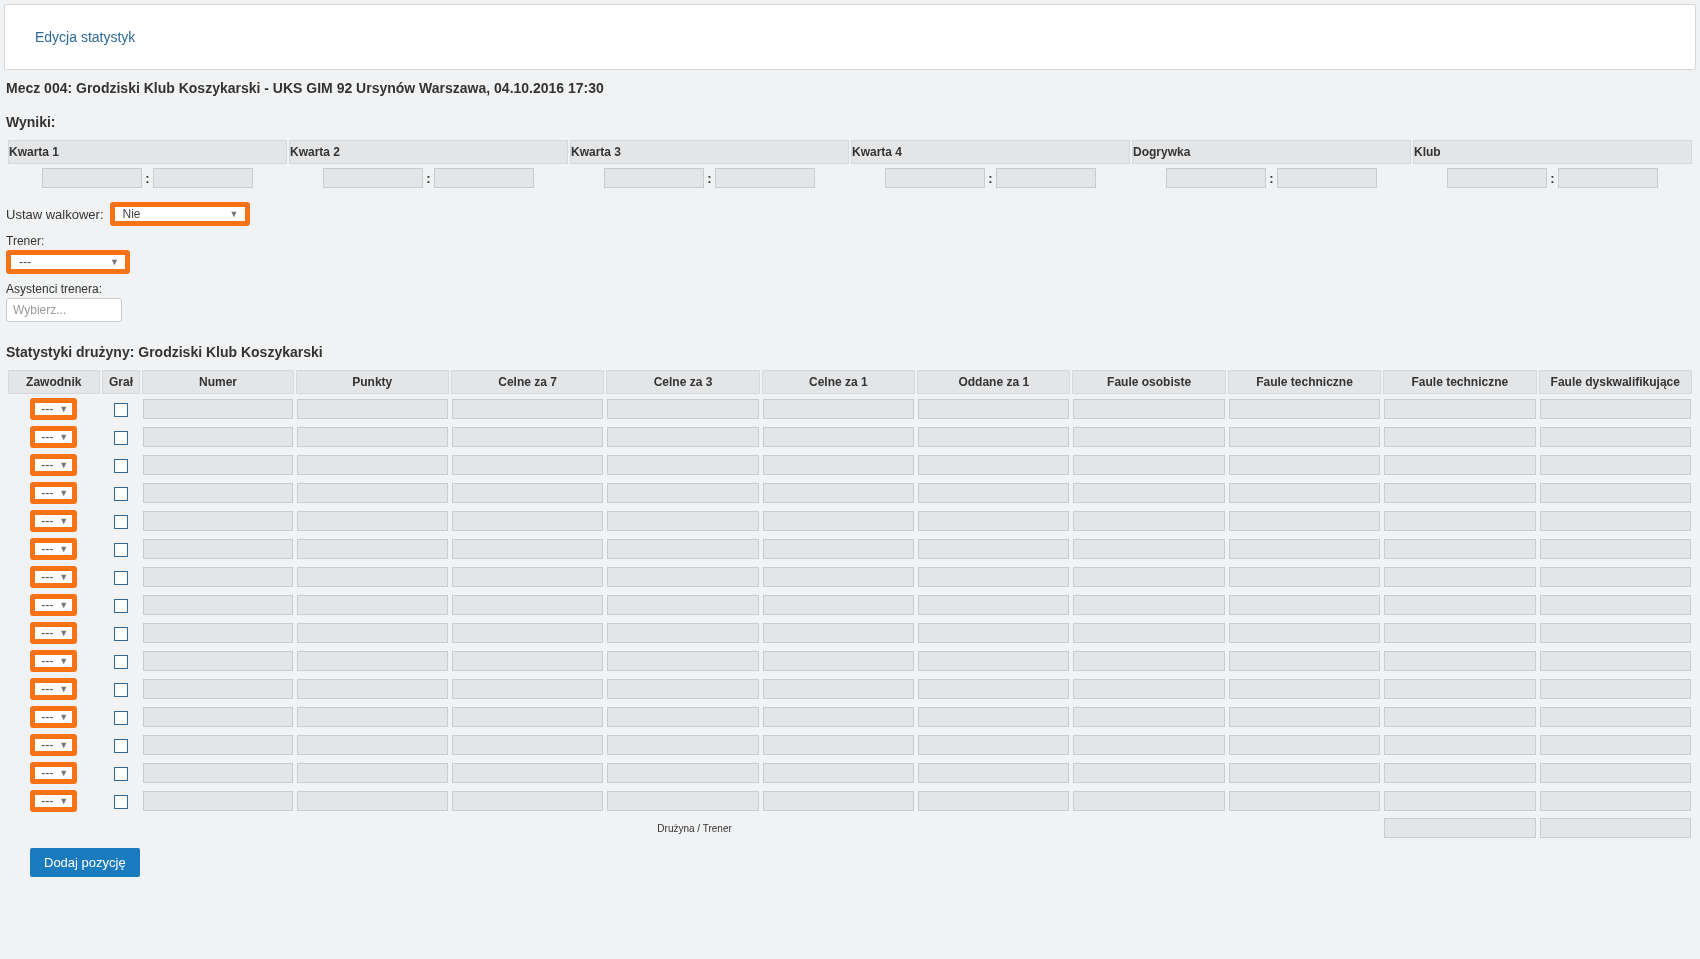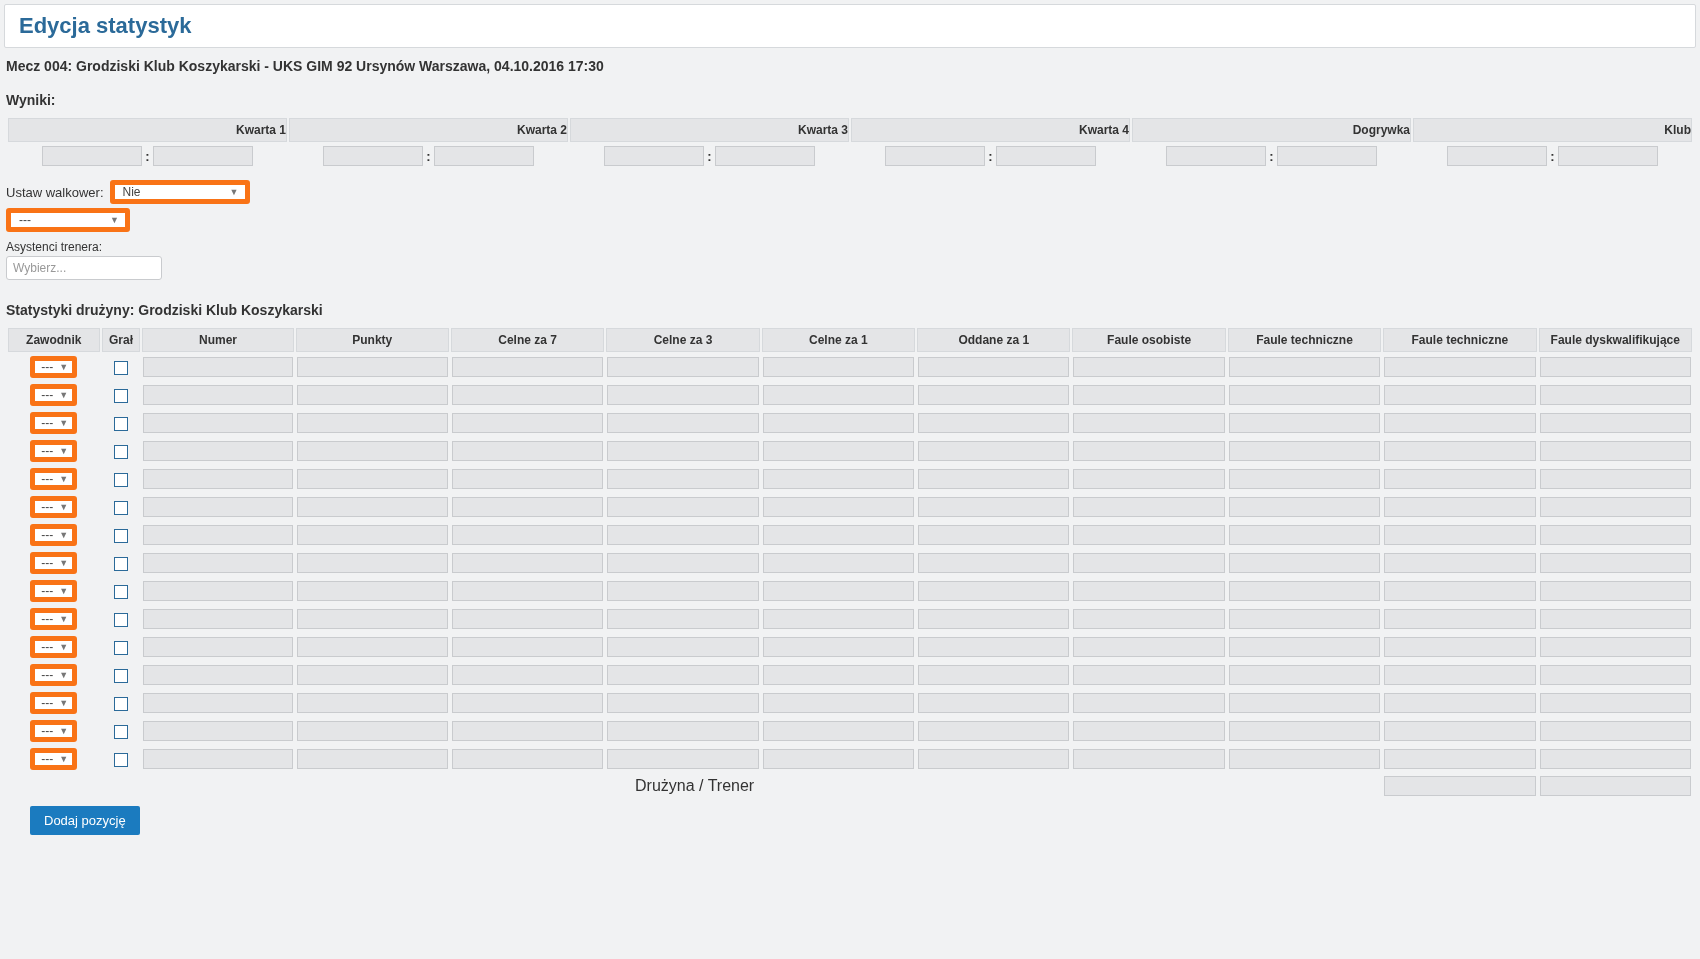--- a/index.html
+++ b/index.html
@@ -12,23 +12,23 @@
     padding: 0;
   }
   .panel-header {
     background: #fff;
     border: 1px solid #d6d9dc;
     border-radius: 2px;
     padding: 8px 14px;
     margin: 4px 4px 10px 4px;
   }
   .panel-header h1 {
-    margin: 0;
-    font-size: 22px;
-    font-weight: bold;
+    margin: 16px;
+    font-size: 14px;
+    font-weight: normal;
     color: #2b6a99;
   }
   .content {
     padding: 0 6px 20px 6px;
   }
   .match-title {
     font-weight: bold;
     color: #333;
     font-size: 14px;
     margin: 6px 0 18px 0;
@@ -44,21 +44,21 @@
     width: 100%;
     border-collapse: separate;
     border-spacing: 2px;
   }
   .results-table th {
     background: #e4e5e7;
     border: 1px solid #d6d9dc;
     font-weight: bold;
     font-size: 12px;
     color: #333;
-    text-align: right;
+    text-align: left;
     padding: 4px 0;
   }
   .results-table td {
     text-align: center;
     padding: 2px 0;
     vertical-align: middle;
   }
   .score-input {
     width: 100px;
     height: 20px;
@@ -99,21 +99,21 @@
     cursor: pointer;
     min-width: 120px;
   }
   .select-box .caret {
     font-size: 9px;
     color: #777;
     margin-left: 6px;
   }
   .select-box.small { min-width: 34px; padding: 0 4px 0 6px; height: 22px; }
   .assist-input {
-    width: 156px;
+    width: 116px;
     height: 24px;
     background: #fff;
     border: 1px solid #c9cbce;
     border-radius: 3px;
     padding: 0 6px;
     font-size: 12px;
     color: #999;
     display: flex;
     align-items: center;
   }
@@ -156,21 +156,21 @@
   .chk {
     width: 14px;
     height: 14px;
     border: 1.5px solid #2b6a99;
     background: #fff;
     display: inline-block;
     vertical-align: middle;
     cursor: pointer;
   }
   .footer-label {
-    font-size: 16px;
+    font-size: 10px;
     color: #333;
     text-align: left;
     padding: 4px 2px;
   }
   .btn-primary {
     display: inline-block;
     background: #1b7bbf;
     color: #fff;
     border: none;
     border-radius: 2px;
@@ -218,20 +218,21 @@
   </table>
 
   <div class="form-row">
     <label>Ustaw walkower:</label>
     <div class="select-box" style="min-width:140px;">
       <span>Nie</span>
       <span class="caret">▼</span>
     </div>
   </div>
 
+  <div class="sub-label">Trener:</div>
   <div class="select-box" style="min-width:124px;">
     <span>---</span>
     <span class="caret">▼</span>
   </div>
 
   <div class="sub-label">Asystenci trenera:</div>
   <div class="assist-input">
     <span>Wybierz...</span>
   </div>
 

